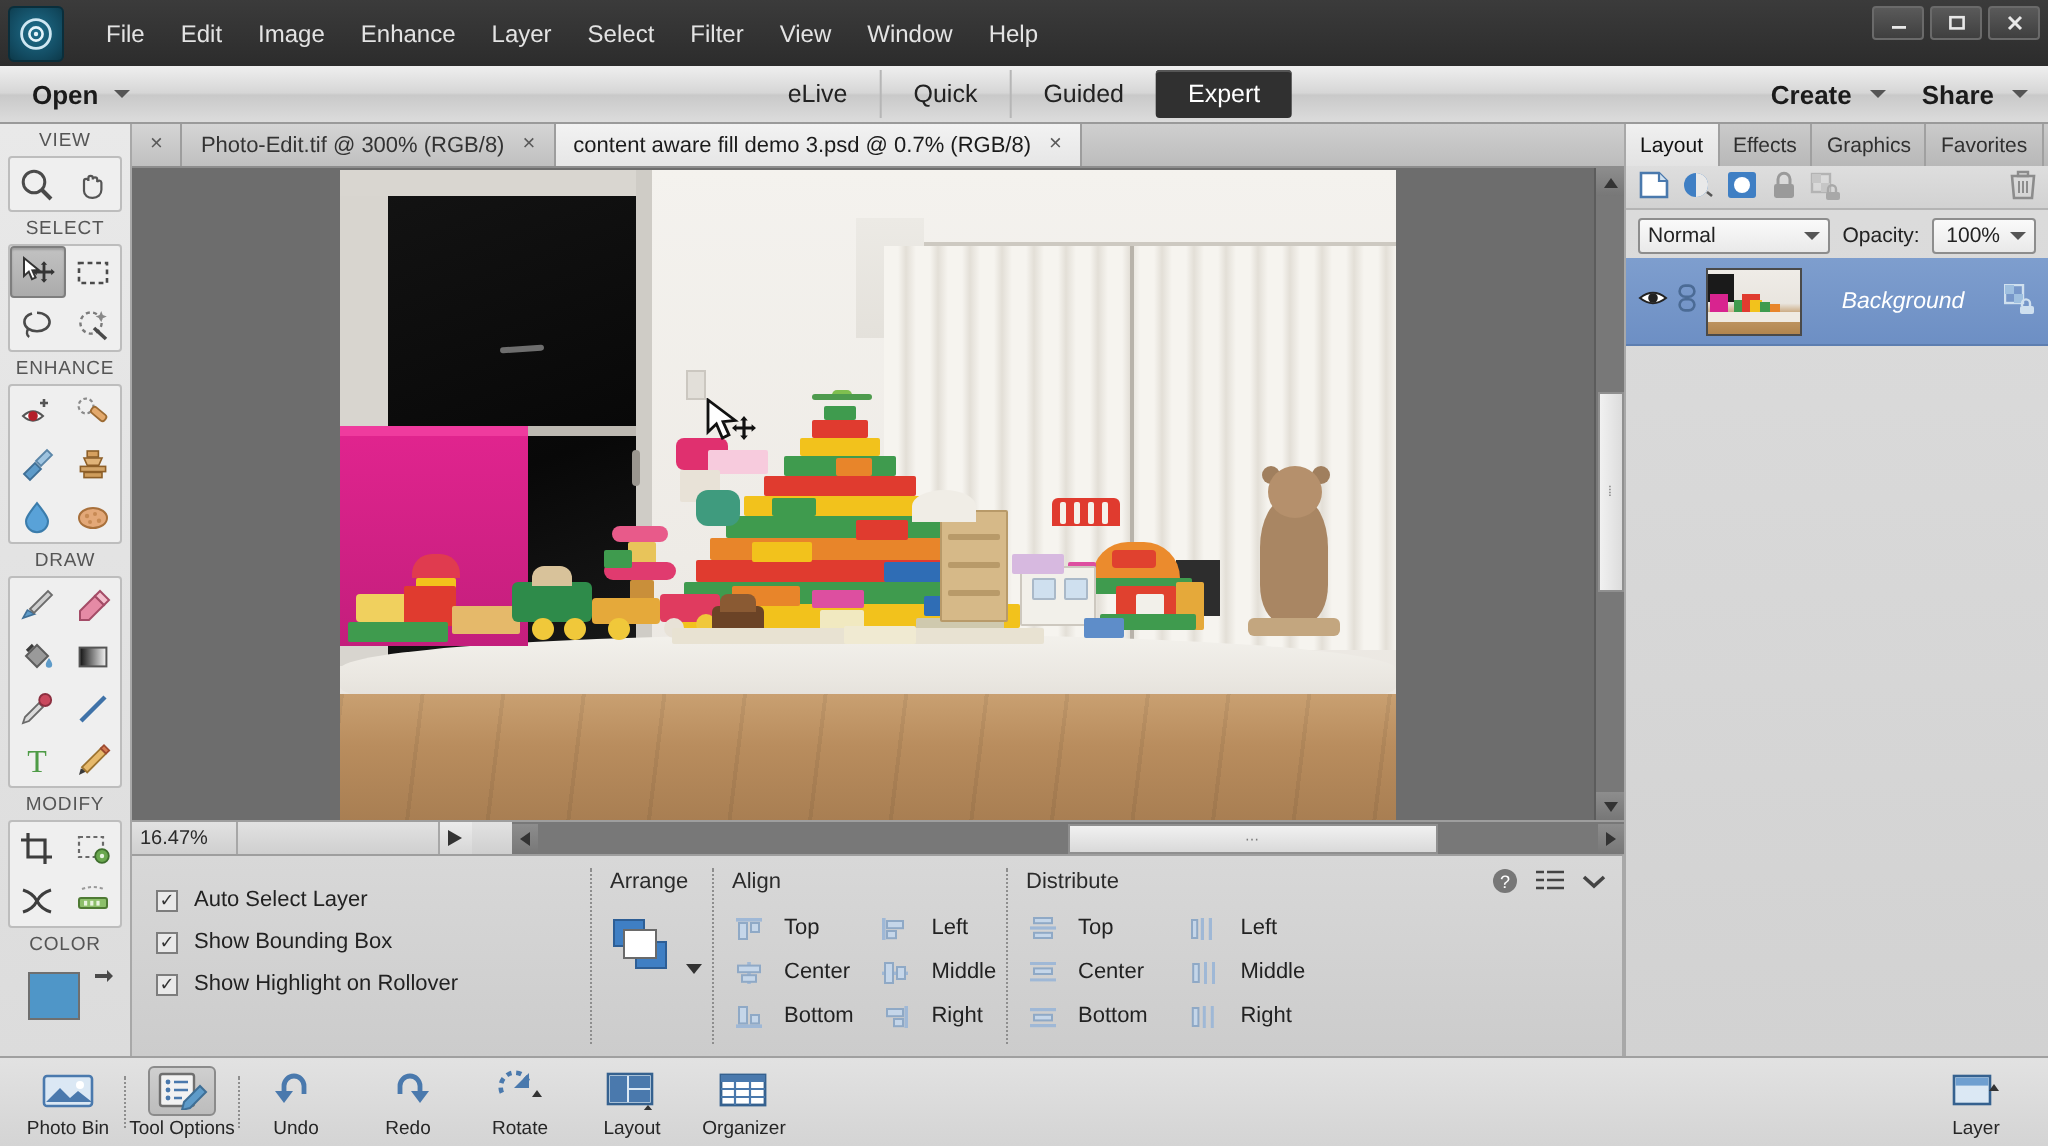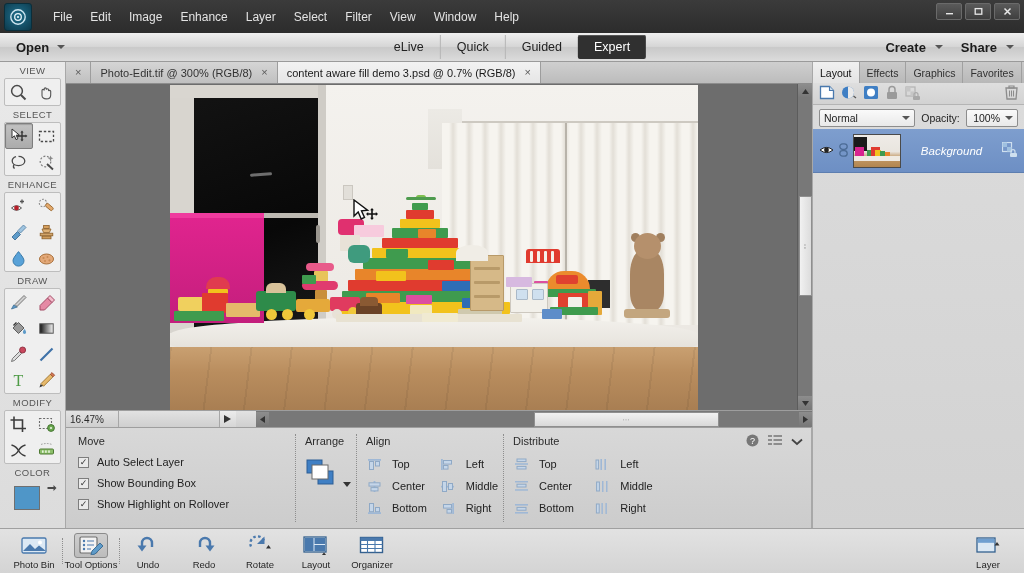--- a/index.html
+++ b/index.html
@@ -721,21 +721,20 @@
         <svg width="5" height="7">
             <path d="M0 0 L5 3.5 L0 7z" fill="#333"></path>
           </svg>
       </div>
     </div>
   </div>
 
   <div class="tooloptions">
 
     <div style="position:absolute;left:12px;top:7px;width:200px">
-      <div class="to-sec-title">Move</div>
       <div class="checkrow">
         <span class="chk">✓</span>
         <span>Auto Select Layer</span>
       </div>
       <div class="checkrow">
         <span class="chk">✓</span>
         <span>Show Bounding Box</span>
       </div>
       <div class="checkrow">
         <span class="chk">✓</span>

